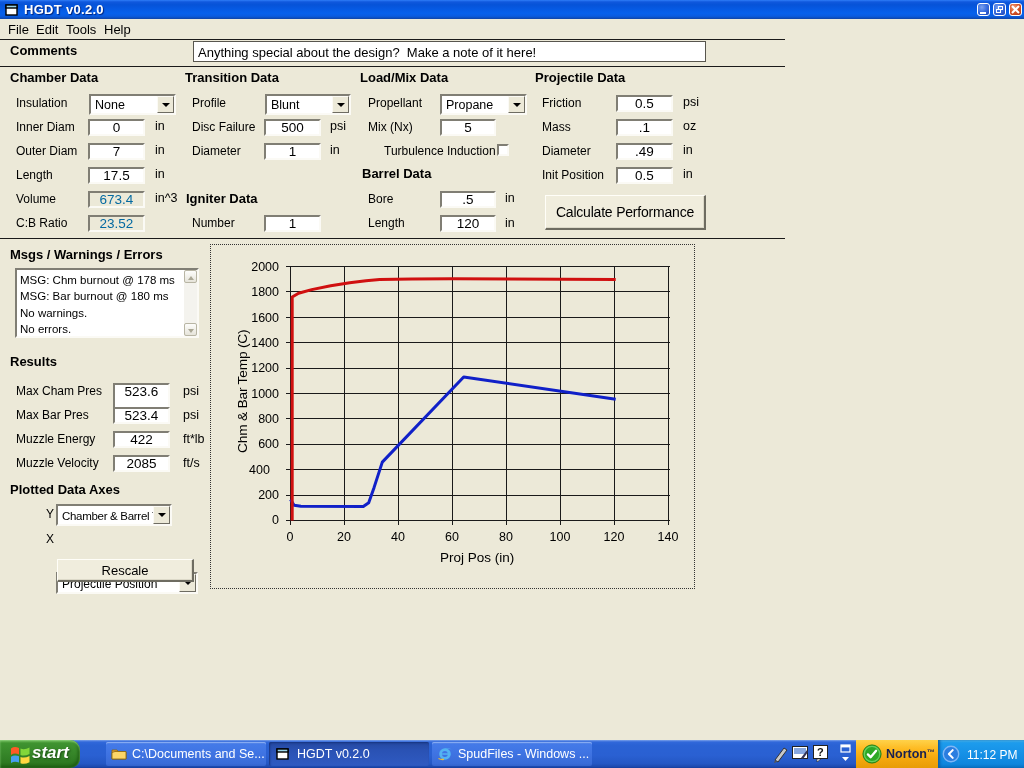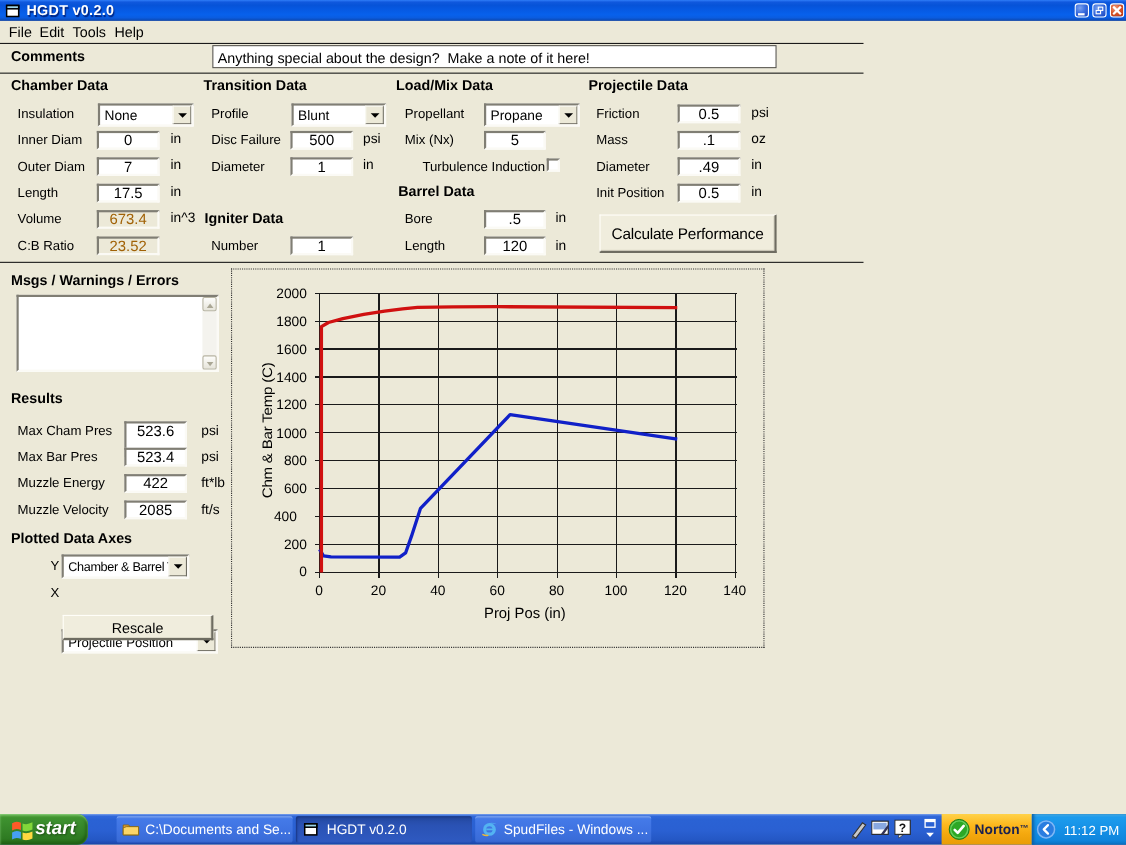--- a/index.html
+++ b/index.html
@@ -3,21 +3,21 @@
 <meta charset="utf-8">
 <style>
   * { margin:0; padding:0; box-sizing:border-box; }
   html,body { width:1024px; height:768px; overflow:hidden; }
   body { font-family:"Liberation Sans", sans-serif; background:#ece9d8; position:relative; }
   .abs { position:absolute; }
   .hdr { position:absolute; font-size:13px; font-weight:bold; color:#000; white-space:nowrap; }
   .lbl { position:absolute; font-size:12px; color:#000; white-space:nowrap; }
   .fld { position:absolute; background:#fff; border:2px solid; border-color:#807e74 #fbfaf5 #fbfaf5 #807e74;
          font-size:13.5px; color:#000; text-align:center; line-height:13px; }
-  .fld.dis { background:#ece9d8; color:#a16207; }
+  .fld.dis { background:#ece9d8; color:#0369a1; }
   .unit { position:absolute; font-size:12.5px; color:#000; white-space:nowrap; }
   .dd { position:absolute; background:#fff; border:2px solid; border-color:#807e74 #fbfaf5 #fbfaf5 #807e74;
         font-size:12.5px; color:#000; overflow:hidden; }
   .dd .txt { position:absolute; left:4px; top:2px; white-space:nowrap; }
   .dd .btn { position:absolute; right:0; top:0; bottom:0; width:17px; background:#ece9d8;
              border:1px solid; border-color:#fbfaf5 #6e6c62 #6e6c62 #fbfaf5; }
   .dd .btn:after { content:""; position:absolute; left:4px; top:6px; width:0; height:0;
              border:4px solid transparent; border-top:4px solid #000; border-bottom:none; }
   .hline { position:absolute; left:0; width:785px; height:1px; background:#1a1a1a; }
   .btn3d { position:absolute; background:#f0eddd; text-align:center; color:#000;
@@ -133,20 +133,21 @@
 <div class="unit" style="left:683px;top:143px;">in</div>
 <div class="lbl" style="left:542px;top:168px;">Init Position</div>
 <div class="fld" style="left:616px;top:167px;width:57px;height:17px;">0.5</div>
 <div class="unit" style="left:683px;top:167px;">in</div>
 <div class="btn3d" style="left:545px;top:195px;width:161px;height:35px;font-size:14px;letter-spacing:-0.2px;line-height:32px;">Calculate Performance</div>
 
 <div class="hline" style="top:238px;"></div>
 
 <div class="hdr" style="left:10px;top:247px;">Msgs / Warnings / Errors</div>
 <div class="abs" style="left:15px;top:268px;width:184px;height:70px;background:#fff;border:2px solid;border-color:#807e74 #fbfaf5 #fbfaf5 #807e74;">
+  <div class="abs" style="left:3px;top:2px;font-size:11.5px;line-height:16.3px;white-space:nowrap;">MSG: Chm burnout @ 178 ms<br>MSG: Bar burnout @ 180 ms<br>No warnings.<br>No errors.</div>
 
   <div class="abs" style="right:0;top:0;bottom:0;width:13px;background:#f4f3ee;">
     <div class="abs" style="left:0;top:0;width:13px;height:13px;background:linear-gradient(180deg,#fdfdfb,#e6e4da);border:1px solid #b8b5a4;border-radius:2px;">
       <div class="abs" style="left:3px;top:5px;width:0;height:0;border:3px solid transparent;border-bottom:4px solid #aaa795;border-top:none;"></div>
     </div>
     <div class="abs" style="left:0;bottom:0;width:13px;height:13px;background:linear-gradient(180deg,#fdfdfb,#e6e4da);border:1px solid #b8b5a4;border-radius:2px;">
       <div class="abs" style="left:3px;top:5px;width:0;height:0;border:3px solid transparent;border-top:4px solid #aaa795;border-bottom:none;"></div>
     </div>
   </div>
 </div>

